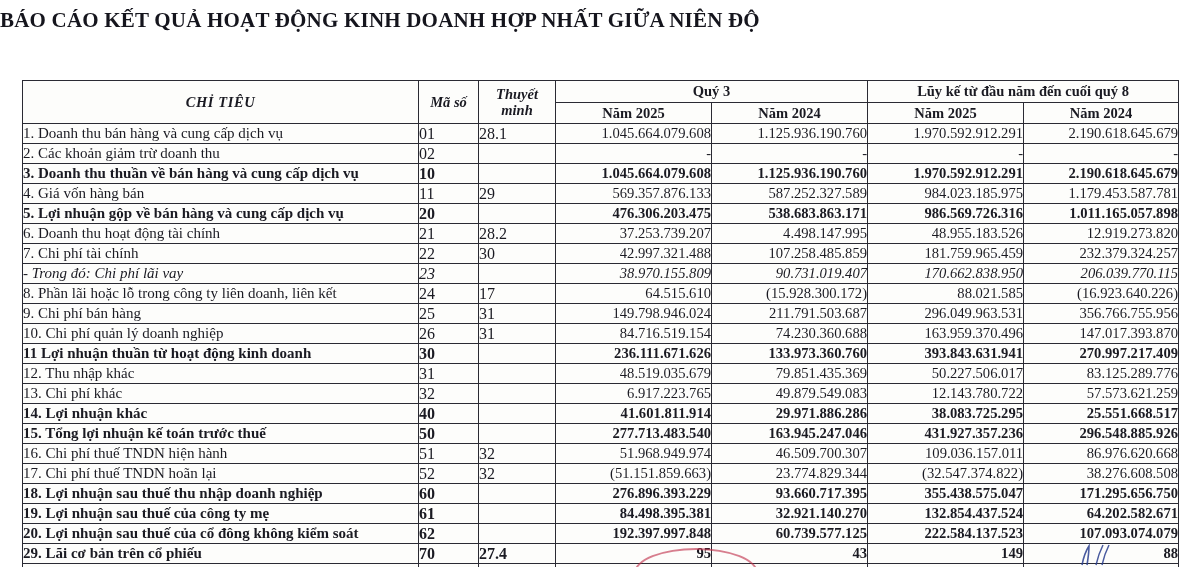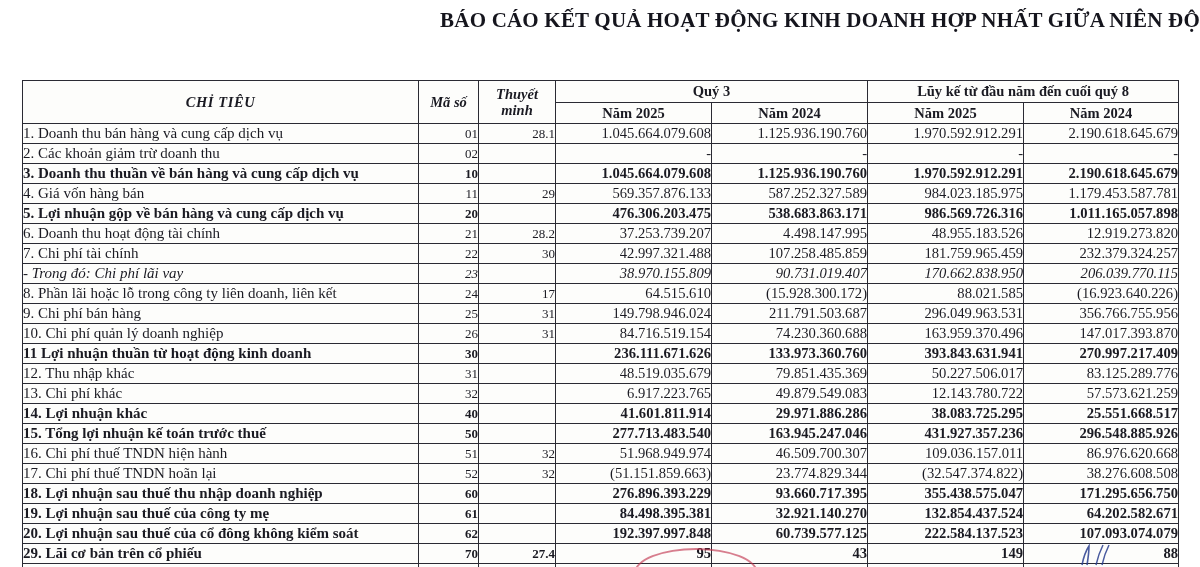--- a/index.html
+++ b/index.html
@@ -11,21 +11,21 @@
     width: 1200px;
     height: 567px;
     overflow: hidden;
     font-family: "Liberation Serif", "DejaVu Serif", serif;
     color: #1a1a22;
     position: relative;
   }
 
   
   .title-block {
-    text-align: right;
+    text-align: left;
     padding-top: 8px;
   }
   .title-line {
     font-family: "Liberation Serif", "DejaVu Serif", serif;
     font-weight: bold;
     font-size: 21px;
     letter-spacing: 0.2px;
     line-height: 1.18;
     color: #15151d;
   }
@@ -82,24 +82,24 @@
   
   td.c-label {
     text-align: left;
     padding-left: 7px;
     height: 19px;
     line-height: 19px;
     white-space: nowrap;
     font-size: 15px;
   }
   td.c-code, td.c-note {
-    text-align: right;
+    text-align: left;
     height: 19px;
     line-height: 19px;
-    font-size: 13px;
+    font-size: 16px;
   }
   td.c-num {
     text-align: right;
     padding-right: 9px;
     height: 19px;
     line-height: 19px;
     white-space: nowrap;
     font-size: 14.6px;
     font-variant-numeric: lining-nums;
   }

